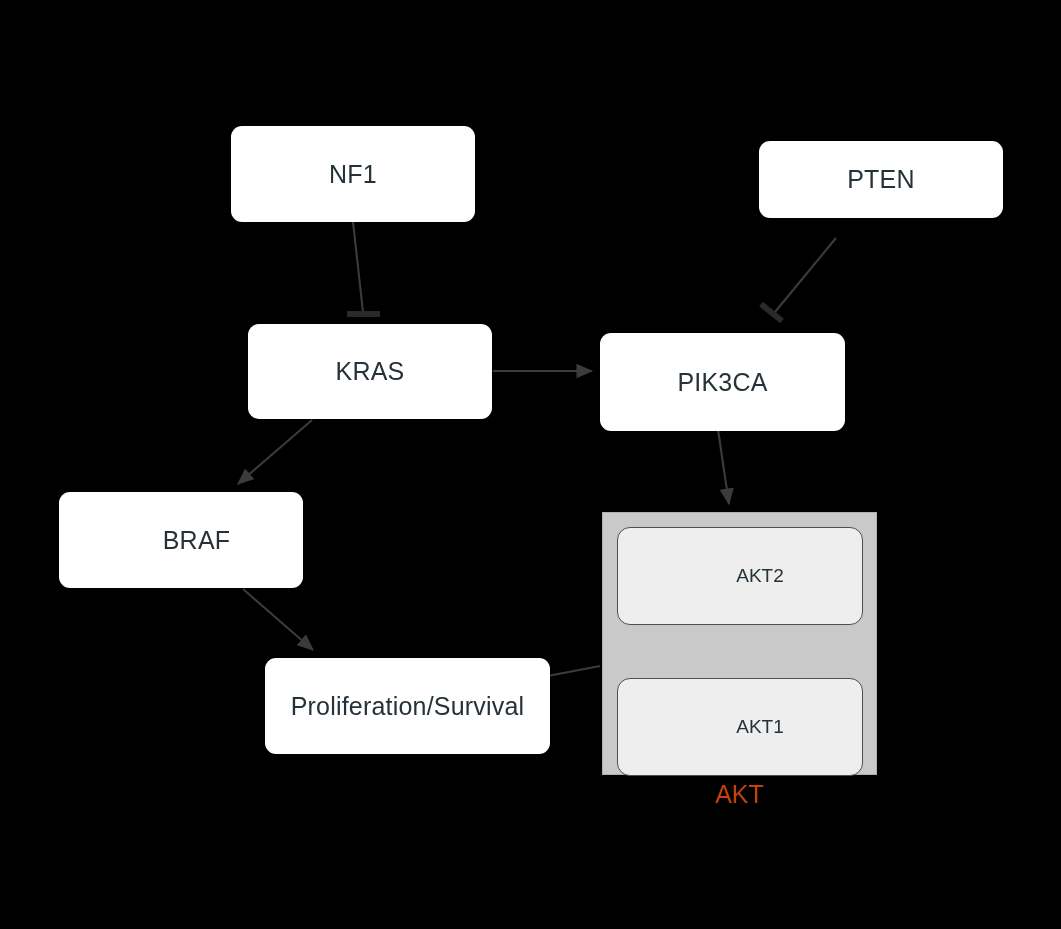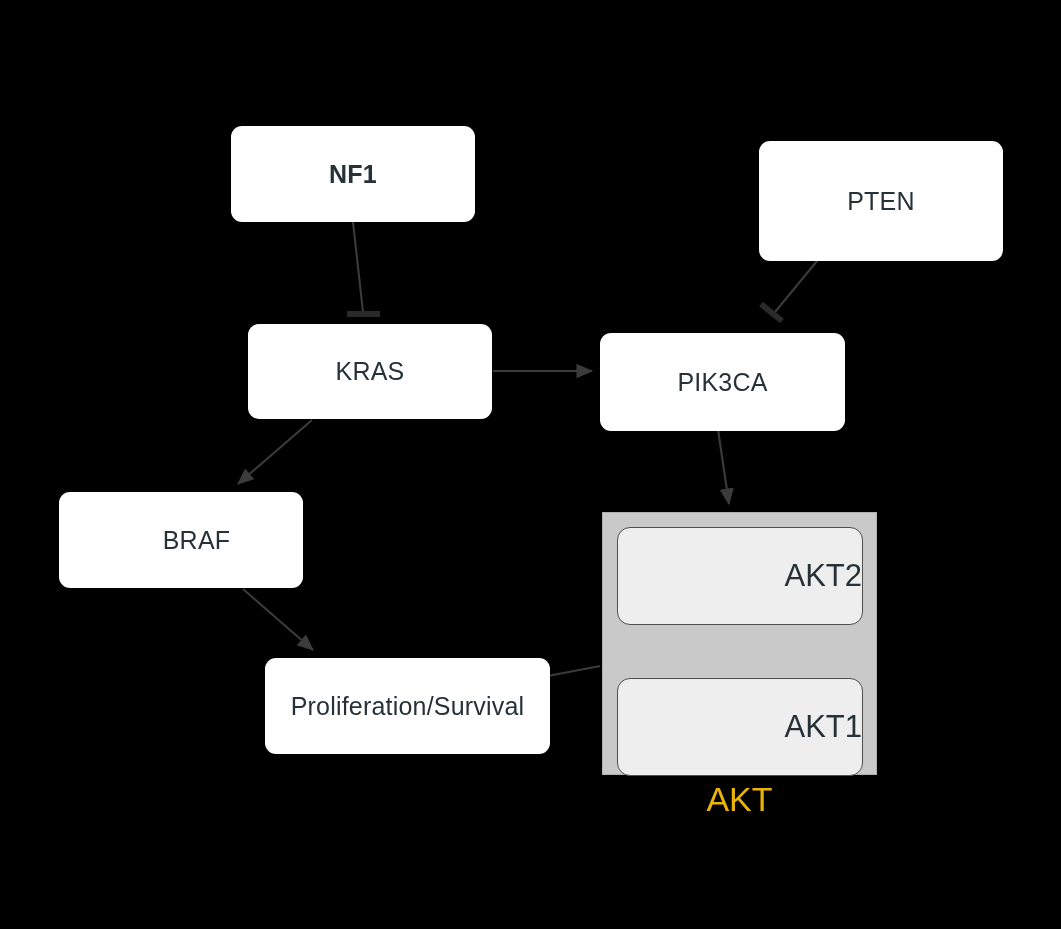--- a/index.html
+++ b/index.html
@@ -39,36 +39,36 @@
     white-space: nowrap;
   }
   .cluster {
     position: absolute;
     box-sizing: border-box;
     background: #c9c9c9;
     border: 1px solid #b0b0b0;
   }
   .cluster-label {
     position: absolute;
-    color: #eab308;
-    font-size: 34px;
+    color: #c2410c;
+    font-size: 25px;
     text-align: center;
     white-space: nowrap;
   }
   .sub-node {
     position: absolute;
     box-sizing: border-box;
     background: #eeeeee;
     border: 1.4px solid #4f4f4f;
     border-radius: 13px;
     display: flex;
     align-items: center;
-    justify-content: flex-end;
+    justify-content: center;
     color: #263238;
-    font-size: 31px;
+    font-size: 19px;
     white-space: nowrap;
     padding-left: 40px;
   }
 </style>
 </head>
 <body>
 
 <div id="canvas">
 
   <svg id="edge-layer" width="1061" height="929" viewBox="0 0 1061 929">
@@ -111,25 +111,25 @@
 
   <div class="cluster" style="left:602px; top:512px; width:275px; height:263px;"></div>
   <div class="sub-node" style="left:617px; top:527px; width:246px; height:98px;">
     <span>AKT2</span>
   </div>
   <div class="sub-node" style="left:617px; top:662px; width:246px; height:98px;margin-top:16px;">
     <span>AKT1</span>
   </div>
   <div class="cluster-label" style="left:602px; top:780px; width:275px;">AKT</div>
 
-  <div class="node" style="left:231px; top:126px; width:244px; height:96px;font-weight:bold;">
+  <div class="node" style="left:231px; top:126px; width:244px; height:96px;">
     <span>NF1</span>
   </div>
 
-  <div class="node" style="left:759px; top:141px; width:244px; height:120px;">
+  <div class="node" style="left:759px; top:141px; width:244px; height:77px;">
     <span>PTEN</span>
   </div>
 
   <div class="node" style="left:248px; top:324px; width:244px; height:95px;">
     <span>KRAS</span>
   </div>
 
   <div class="node" style="left:600px; top:317px; width:245px; height:98px;margin-top:16px;">
     <span>PIK3CA</span>
   </div>

